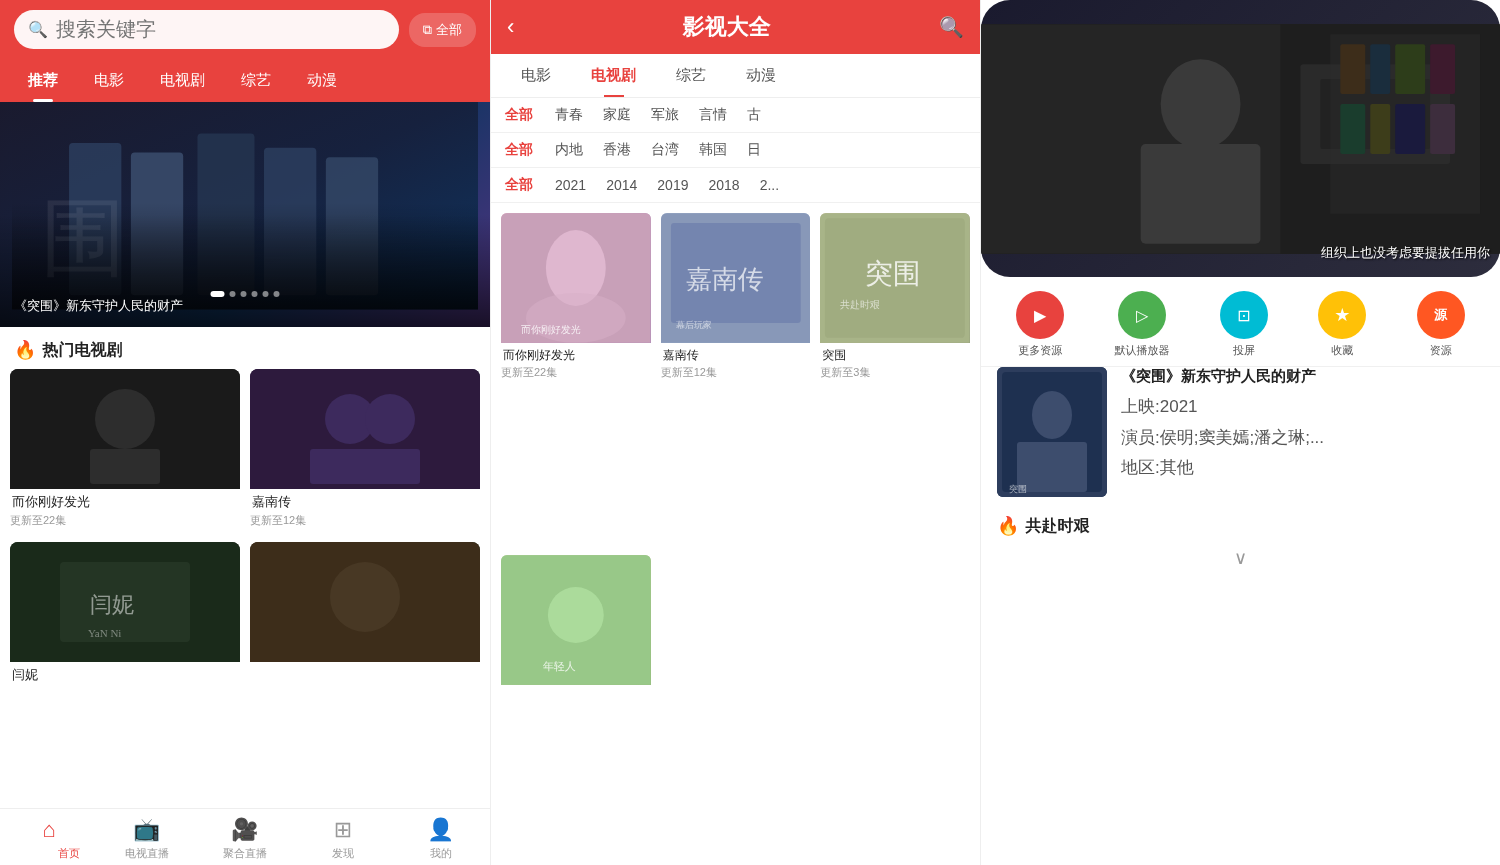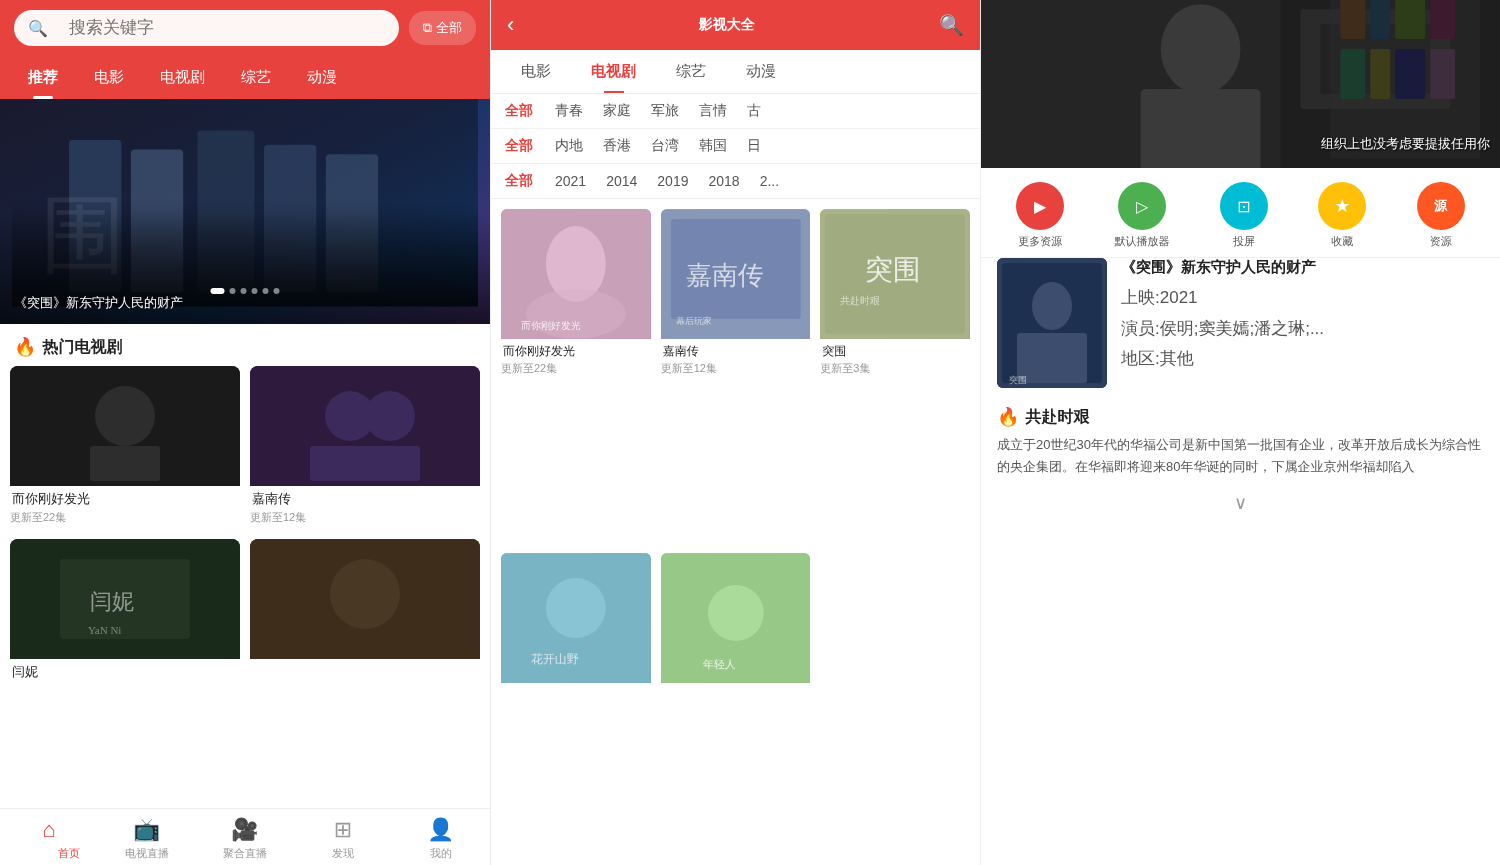--- a/index.html
+++ b/index.html
@@ -2,21 +2,21 @@
 <html><head>
   <meta charset="utf-8">
   <style>
     * { margin: 0; padding: 0; box-sizing: border-box; }
     body { width: 1500px; height: 865px; overflow: hidden; display: flex; font-family: 'PingFang SC', 'Microsoft YaHei', sans-serif; background: #f5f5f5; }
 
     
     .left-panel { width: 490px; min-width: 490px; background: #fff; display: flex; flex-direction: column; overflow: hidden; }
     .left-header { background: #e8423e; padding: 10px 14px; display: flex; align-items: center; gap: 10px; }
     .search-bar { flex: 1; background: rgba(255,255,255,0.95); border-radius: 20px; display: flex; align-items: center; padding: 8px 14px; gap: 8px; }
-    .search-bar input { border: none; outline: none; background: transparent; font-size: 17px; color: #999; width: 100%; margin-left: 13px; }
+    .search-bar input { border: none; outline: none; background: transparent; font-size: 20px; color: #999; width: 100%; }
     .search-icon { color: #e8423e; font-size: 16px; }
     .filter-btn { background: rgba(255,255,255,0.2); border: none; color: #fff; border-radius: 16px; padding: 8px 14px; font-size: 13px; white-space: nowrap; display: flex; align-items: center; gap: 4px; cursor: pointer; }
     .left-nav { display: flex; background: #e8423e; padding: 0 10px; text-align: right; }
     .left-nav-item { color: #fff; padding: 12px 18px; font-size: 15px; cursor: pointer; position: relative; }
     .left-nav-item.active { font-weight: bold; }
     .left-nav-item.active::after { content: ''; position: absolute; bottom: 0; left: 50%; transform: translateX(-50%); width: 20px; height: 3px; background: #fff; border-radius: 2px; }
     .banner { position: relative; height: 225px; overflow: hidden; background: #222; }
     .banner-img { width: 100%; height: 100%; background: linear-gradient(135deg, #1a1a2e 0%, #16213e 30%, #0f3460 60%, #533483 100%); display: flex; align-items: flex-end; padding: 12px; }
     .banner-overlay { position: absolute; inset: 0; background: linear-gradient(to bottom, transparent 50%, rgba(0,0,0,0.7) 100%); }
     .banner-text { position: absolute; bottom: 12px; left: 14px; color: #fff; font-size: 13px; }
@@ -38,21 +38,21 @@
     .bottom-nav-item { flex: 1; display: flex; flex-direction: column; align-items: center; gap: 3px; cursor: pointer; }
     .bottom-nav-item .icon { font-size: 22px; color: #999; }
     .bottom-nav-item .label { font-size: 11px; color: #999; }
     .bottom-nav-item.active .icon { color: #e8423e; }
     .bottom-nav-item.active .label { color: #e8423e; margin-left: 40px; }
 
     
     .mid-panel { width: 490px; min-width: 490px; background: #fff; display: flex; flex-direction: column; overflow: hidden; border-left: 1px solid #eee; }
     .mid-header { background: #e8423e; padding: 12px 16px; display: flex; align-items: center; justify-content: space-between; }
     .mid-back { color: #fff; font-size: 22px; cursor: pointer; }
-    .mid-title { color: #fff; font-size: 14px; font-weight: bold; }
+    .mid-title { color: #fff; font-size: 22px; font-weight: bold; }
     .mid-search { color: #fff; font-size: 20px; cursor: pointer; }
     .mid-tabs { display: flex; padding: 0 10px; border-bottom: 1px solid #eee; }
     .mid-tab { padding: 12px 20px; font-size: 15px; color: #555; cursor: pointer; position: relative; }
     .mid-tab.active { color: #e8423e; font-weight: bold; }
     .mid-tab.active::after { content: ''; position: absolute; bottom: 0; left: 50%; transform: translateX(-50%); width: 20px; height: 2px; background: #e8423e; }
     .filter-row { display: flex; align-items: center; padding: 8px 14px; gap: 20px; border-bottom: 1px solid #f0f0f0; }
     .filter-label { font-size: 14px; color: #e8423e; font-weight: bold; min-width: 30px; }
     .filter-option { font-size: 14px; color: #555; cursor: pointer; }
     .mid-grid { display: grid; grid-template-columns: 1fr 1fr 1fr; gap: 10px; padding: 10px; overflow-y: auto; flex: 1; }
     .mid-item { border-radius: 6px; overflow: hidden; cursor: pointer; }
@@ -61,21 +61,21 @@
     .mid-item-sub { font-size: 11px; color: #999; }
     .m1 { background: linear-gradient(135deg, #e8b4c8, #9b7eb8); }
     .m2 { background: linear-gradient(135deg, #c8d4e8, #8ba4c8); }
     .m3 { background: linear-gradient(135deg, #d4c8a8, #8b9478); }
     .m4 { background: linear-gradient(135deg, #a8c8d4, #78a4b4); }
     .m5 { background: linear-gradient(135deg, #c8d4a8, #98b478); text-align: right; }
     .m6 { background: linear-gradient(135deg, #d4a8a8, #b47878); }
 
     
     .right-panel { flex: 1; background: #fff; display: flex; flex-direction: column; overflow: hidden; border-left: 1px solid #eee; }
-    .video-player { height: 168px; background: #15803d; position: relative; overflow: hidden; }
+    .video-player { height: 277px; background: #15803d; position: relative; overflow: hidden; border-radius: 29px; }
     .video-bg { width: 100%; height: 100%; background: linear-gradient(135deg, #1a1a2e, #2d2d3d); display: flex; align-items: center; justify-content: center; }
     .video-subtitle { position: absolute; bottom: 15px; right: 10px; color: #fff; font-size: 13px; text-shadow: 1px 1px 2px #000; }
     .action-bar { display: flex; justify-content: space-around; padding: 14px 10px 8px; border-bottom: 1px solid #f0f0f0; }
     .action-item { display: flex; flex-direction: column; align-items: center; gap: 4px; cursor: pointer; }
     .action-circle { width: 48px; height: 48px; border-radius: 24px; display: flex; align-items: center; justify-content: center; font-size: 22px; }
     .ac-red { background: #e8423e; }
     .ac-green { background: #4caf50; }
     .ac-cyan { background: #00bcd4; }
     .ac-yellow { background: #ffc107; }
     .ac-orange { background: #ff5722; }
@@ -301,31 +301,20 @@
           <rect width="150" height="130" fill="#a8b488"></rect>
           <rect x="5" y="5" width="140" height="120" rx="4" fill="#98a478" opacity="0.5"></rect>
           <text x="45" y="70" font-size="28" fill="rgba(255,255,255,0.8)" font-family="serif">突围</text>
           <text x="20" y="95" font-size="10" fill="rgba(255,255,255,0.6)" font-family="serif">共赴时艰</text>
         </svg>
       </div>
       <div class="mid-item-title">突围</div>
       <div class="mid-item-sub">更新至3集</div>
     </div>
     <div class="mid-item">
-      <div class="mid-thumb m4">
-        <svg width="100%" height="130" viewBox="0 0 150 130" xmlns="http://www.w3.org/2000/svg">
-          <rect width="150" height="130" fill="#78b4c4"></rect>
-          <circle cx="75" cy="55" r="30" fill="#98d4e4" opacity="0.5"></circle>
-          <text x="30" y="110" font-size="12" fill="rgba(255,255,255,0.7)" font-family="serif">花开山野</text>
-        </svg>
-      </div>
-      <div class="mid-item-title"></div>
-      <div class="mid-item-sub"></div>
-    </div>
-    <div class="mid-item">
       <div class="mid-thumb m5">
         <svg width="100%" height="130" viewBox="0 0 150 130" xmlns="http://www.w3.org/2000/svg">
           <rect width="150" height="130" fill="#98c888"></rect>
           <circle cx="75" cy="60" r="28" fill="#b8e8a8" opacity="0.6"></circle>
           <text x="42" y="115" font-size="11" fill="rgba(255,255,255,0.8)" font-family="serif">年轻人</text>
         </svg>
       </div>
       <div class="mid-item-title"></div>
       <div class="mid-item-sub"></div>
     </div>
@@ -410,18 +399,17 @@
       <div class="detail-meta">演员:侯明;窦美嫣;潘之琳;...</div>
       <div class="detail-meta">地区:其他</div>
     </div>
   </div>
 
   <div class="section-header">
     <span class="flame-icon">🔥</span>
     <span style="font-size:16px;font-weight:bold;color:#222;">共赴时艰</span>
   </div>
 
-  <div class="desc-text">成立于20世纪30年代的华福公司是新中国第一批国有企业，改革开放后成长为综合性的央企集团。在华福即将迎来80年华诞的同时，下属企业京州华福却陷入</div>
 
   <div class="expand-btn">
     <span>∨</span>
   </div>
 </div>
 
 </body></html>

